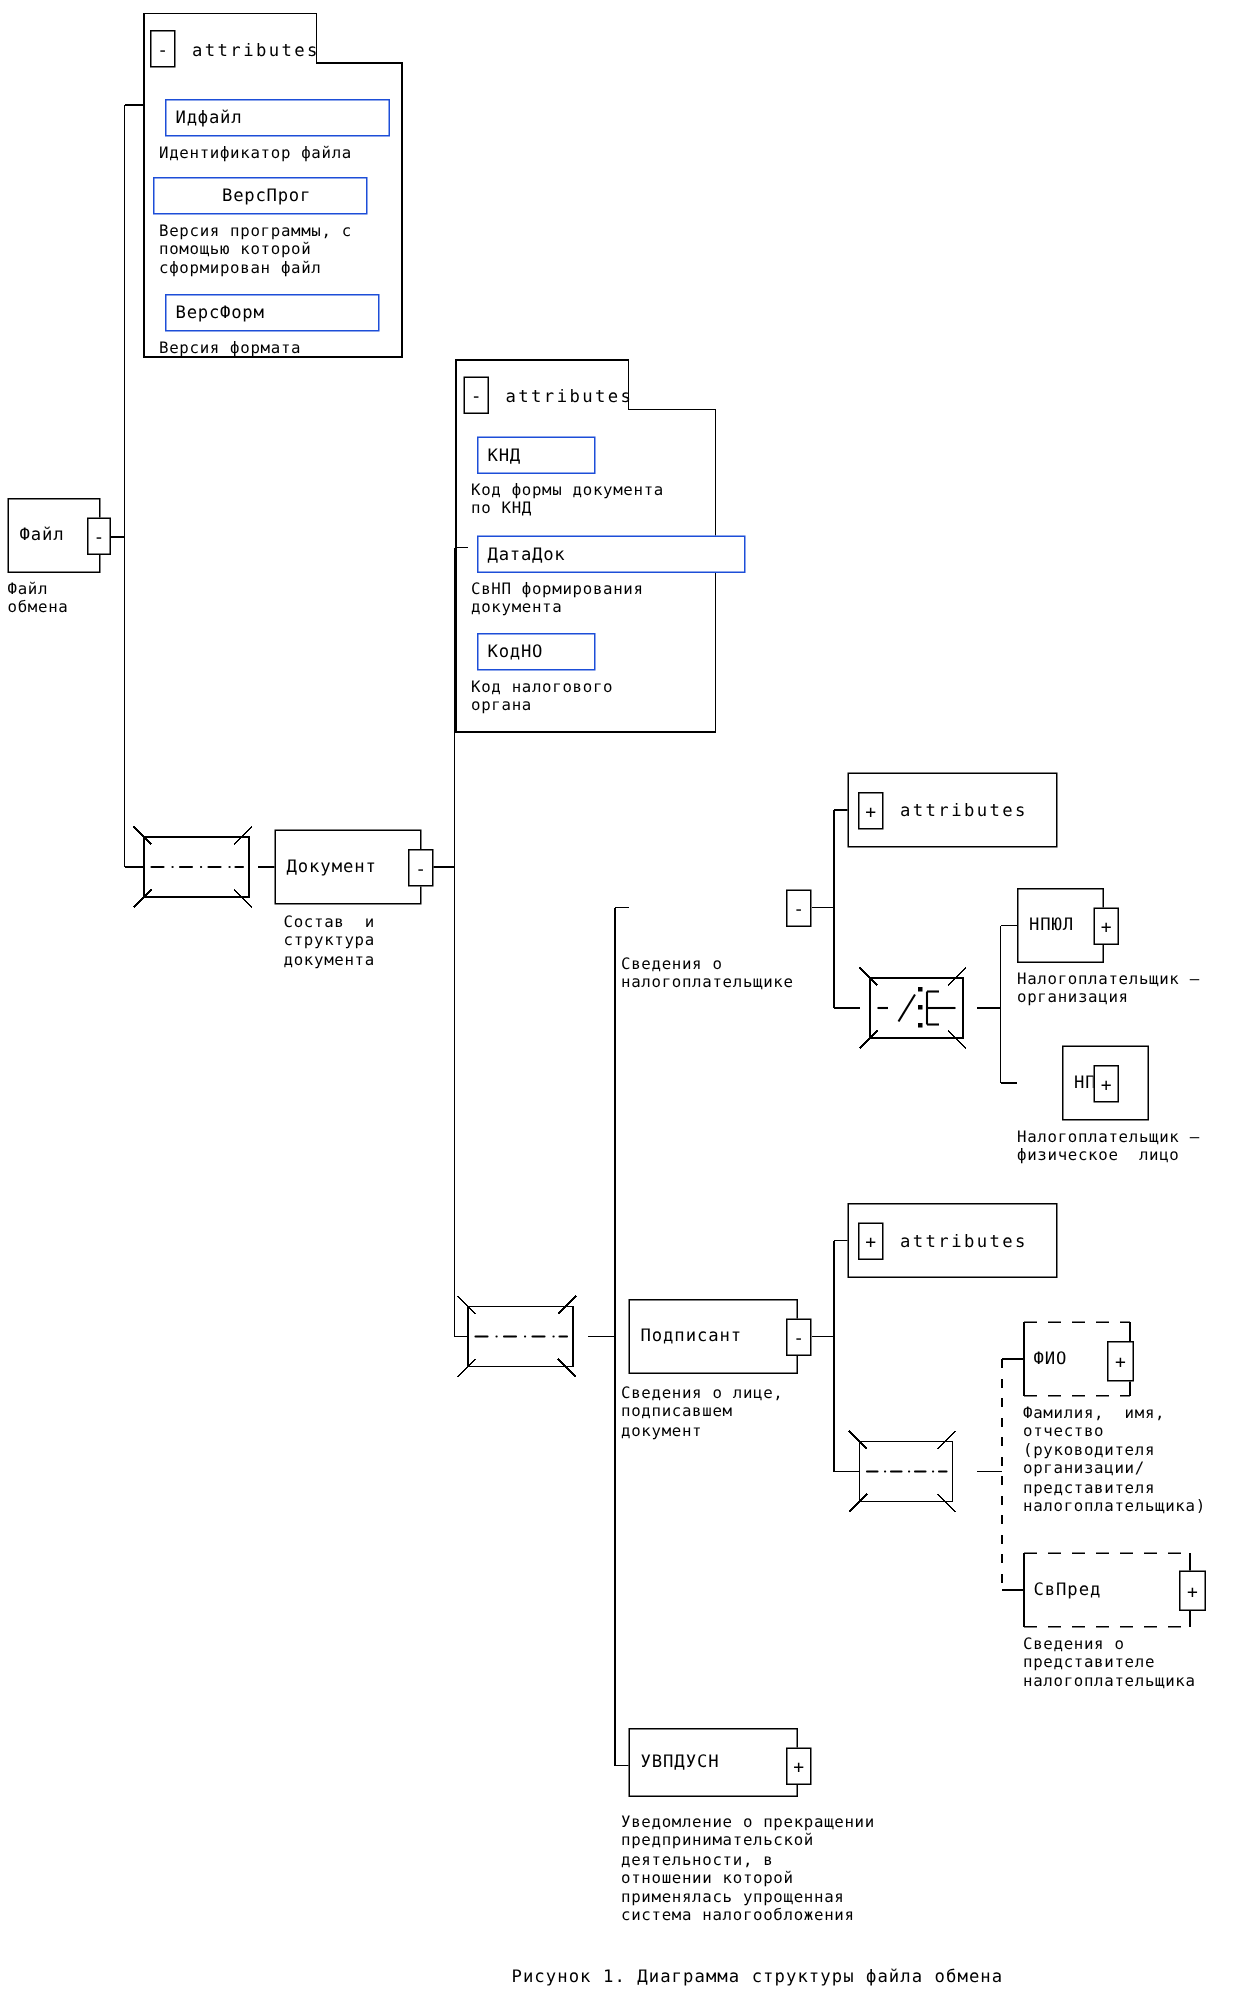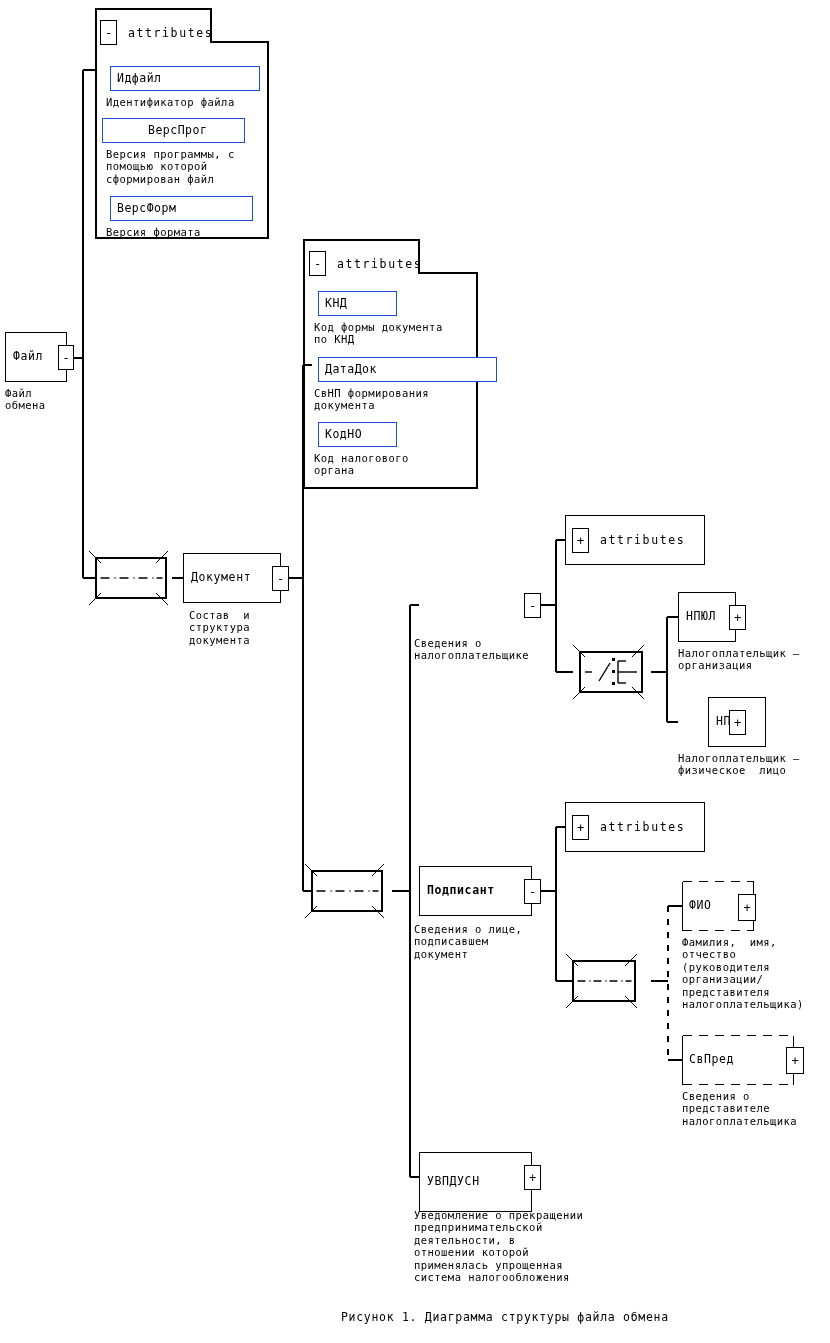--- a/index.html
+++ b/index.html
@@ -308,21 +308,21 @@
   <div class="cap" style="left:678px;top:647px;">Налогоплательщик –
 организация</div>
 
   <div class="node" style="left:708px;top:697px;width:58px;height:50px;">
     <span class="nm">НПФЛ</span>
   </div>
   <div class="tg" style="left:729px;top:710px;width:17px;height:25px;">+</div>
   <div class="cap" style="left:678px;top:752px;">Налогоплательщик –
 физическое  лицо</div>
 
-  <div class="node" style="left:419px;top:866px;width:113px;height:50px;font-weight:bold;">
+  <div class="node" style="left:419px;top:866px;width:113px;height:50px;">
     <span class="nm">Подписант</span>
   </div>
   <div class="tg" style="left:524px;top:879px;width:17px;height:25px;">-</div>
   <div class="cap" style="left:414px;top:923px;">Сведения о лице,
 подписавшем
 документ</div>
 
   <div class="plainbox" style="left:565px;top:802px;width:140px;height:50px;"></div>
   <div class="tg" style="left:572px;top:815px;width:17px;height:25px;">+</div>
   <div class="cap" style="left:600px;top:821px;font-size:11.5px;letter-spacing:1.6px;">attributes</div>
@@ -357,21 +357,21 @@
         <path d="M 0.5 49.5 L 111.5 49.5" stroke-dasharray="9 7"></path>
       </g>
     </svg>
     <span class="nm" style="position:relative;z-index:4;">СвПред</span>
   </div>
   <div class="tg" style="left:786px;top:1047px;width:18px;height:27px;">+</div>
   <div class="cap" style="left:682px;top:1090px;">Сведения о
 представителе
 налогоплательщика</div>
 
-  <div class="node" style="left:419px;top:1152px;width:113px;height:60px;align-items:center;">
+  <div class="node" style="left:419px;top:1152px;width:113px;height:46px;align-items:center;">
     <span class="nm">УВПДУСН</span>
   </div>
   <div class="tg" style="left:524px;top:1165px;width:17px;height:25px;">+</div>
   <div class="cap" style="left:414px;top:1209px;">Уведомление о прекращении
 предпринимательской
 деятельности, в
 отношении которой
 применялась упрощенная
 система налогообложения</div>
 

